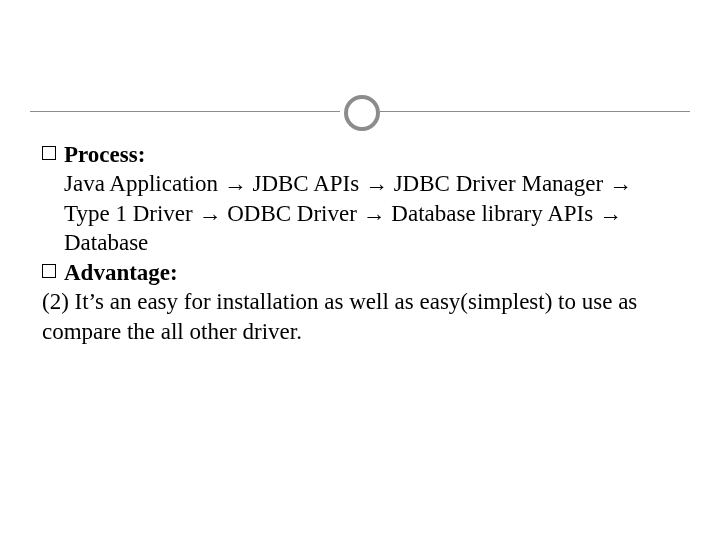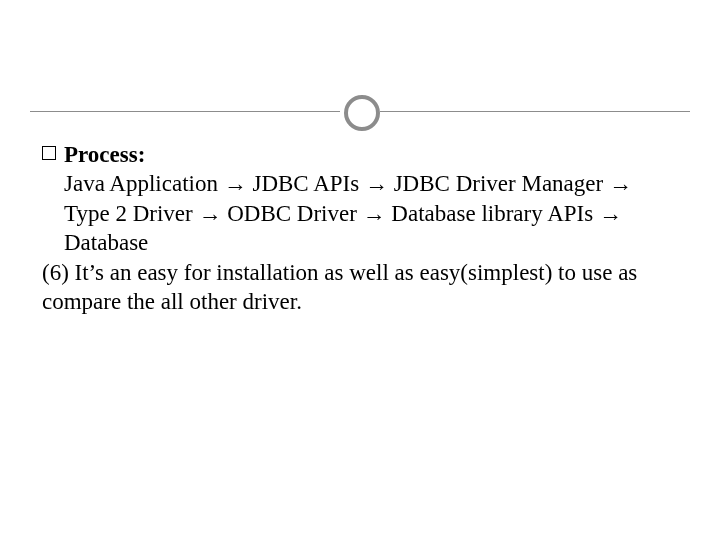--- a/index.html
+++ b/index.html
@@ -98,20 +98,24 @@
     <div class="rule-right"></div>
   </div>
 
   <div class="content">
 
     <div class="row bullet-row">
       <span class="sq"></span>
       <span class="bold">Process:</span>
     </div>
 
-    <div class="row body-text">Java Application  → JDBC APIs    → JDBC Driver Manager →  Type 2 Driver  →  ODBC Driver  → Database library APIs → Database</div>
+    <div class="row body-text">Java Application  → JDBC APIs    → JDBC Driver Manager →  Type 1 Driver  →  ODBC Driver  → Database library APIs → Database</div>
 
+    <div class="row bullet-row">
+      <span class="sq"></span>
+      <span class="bold">Advantage:</span>
+    </div>
 
-    <div class="row num-text">(6)   It’s an easy for installation as well as easy(simplest) to use as compare the all other driver.</div>
+    <div class="row num-text">(2)   It’s an easy for installation as well as easy(simplest) to use as compare the all other driver.</div>
 
   </div>
 
 </div>
 
 </body></html>

